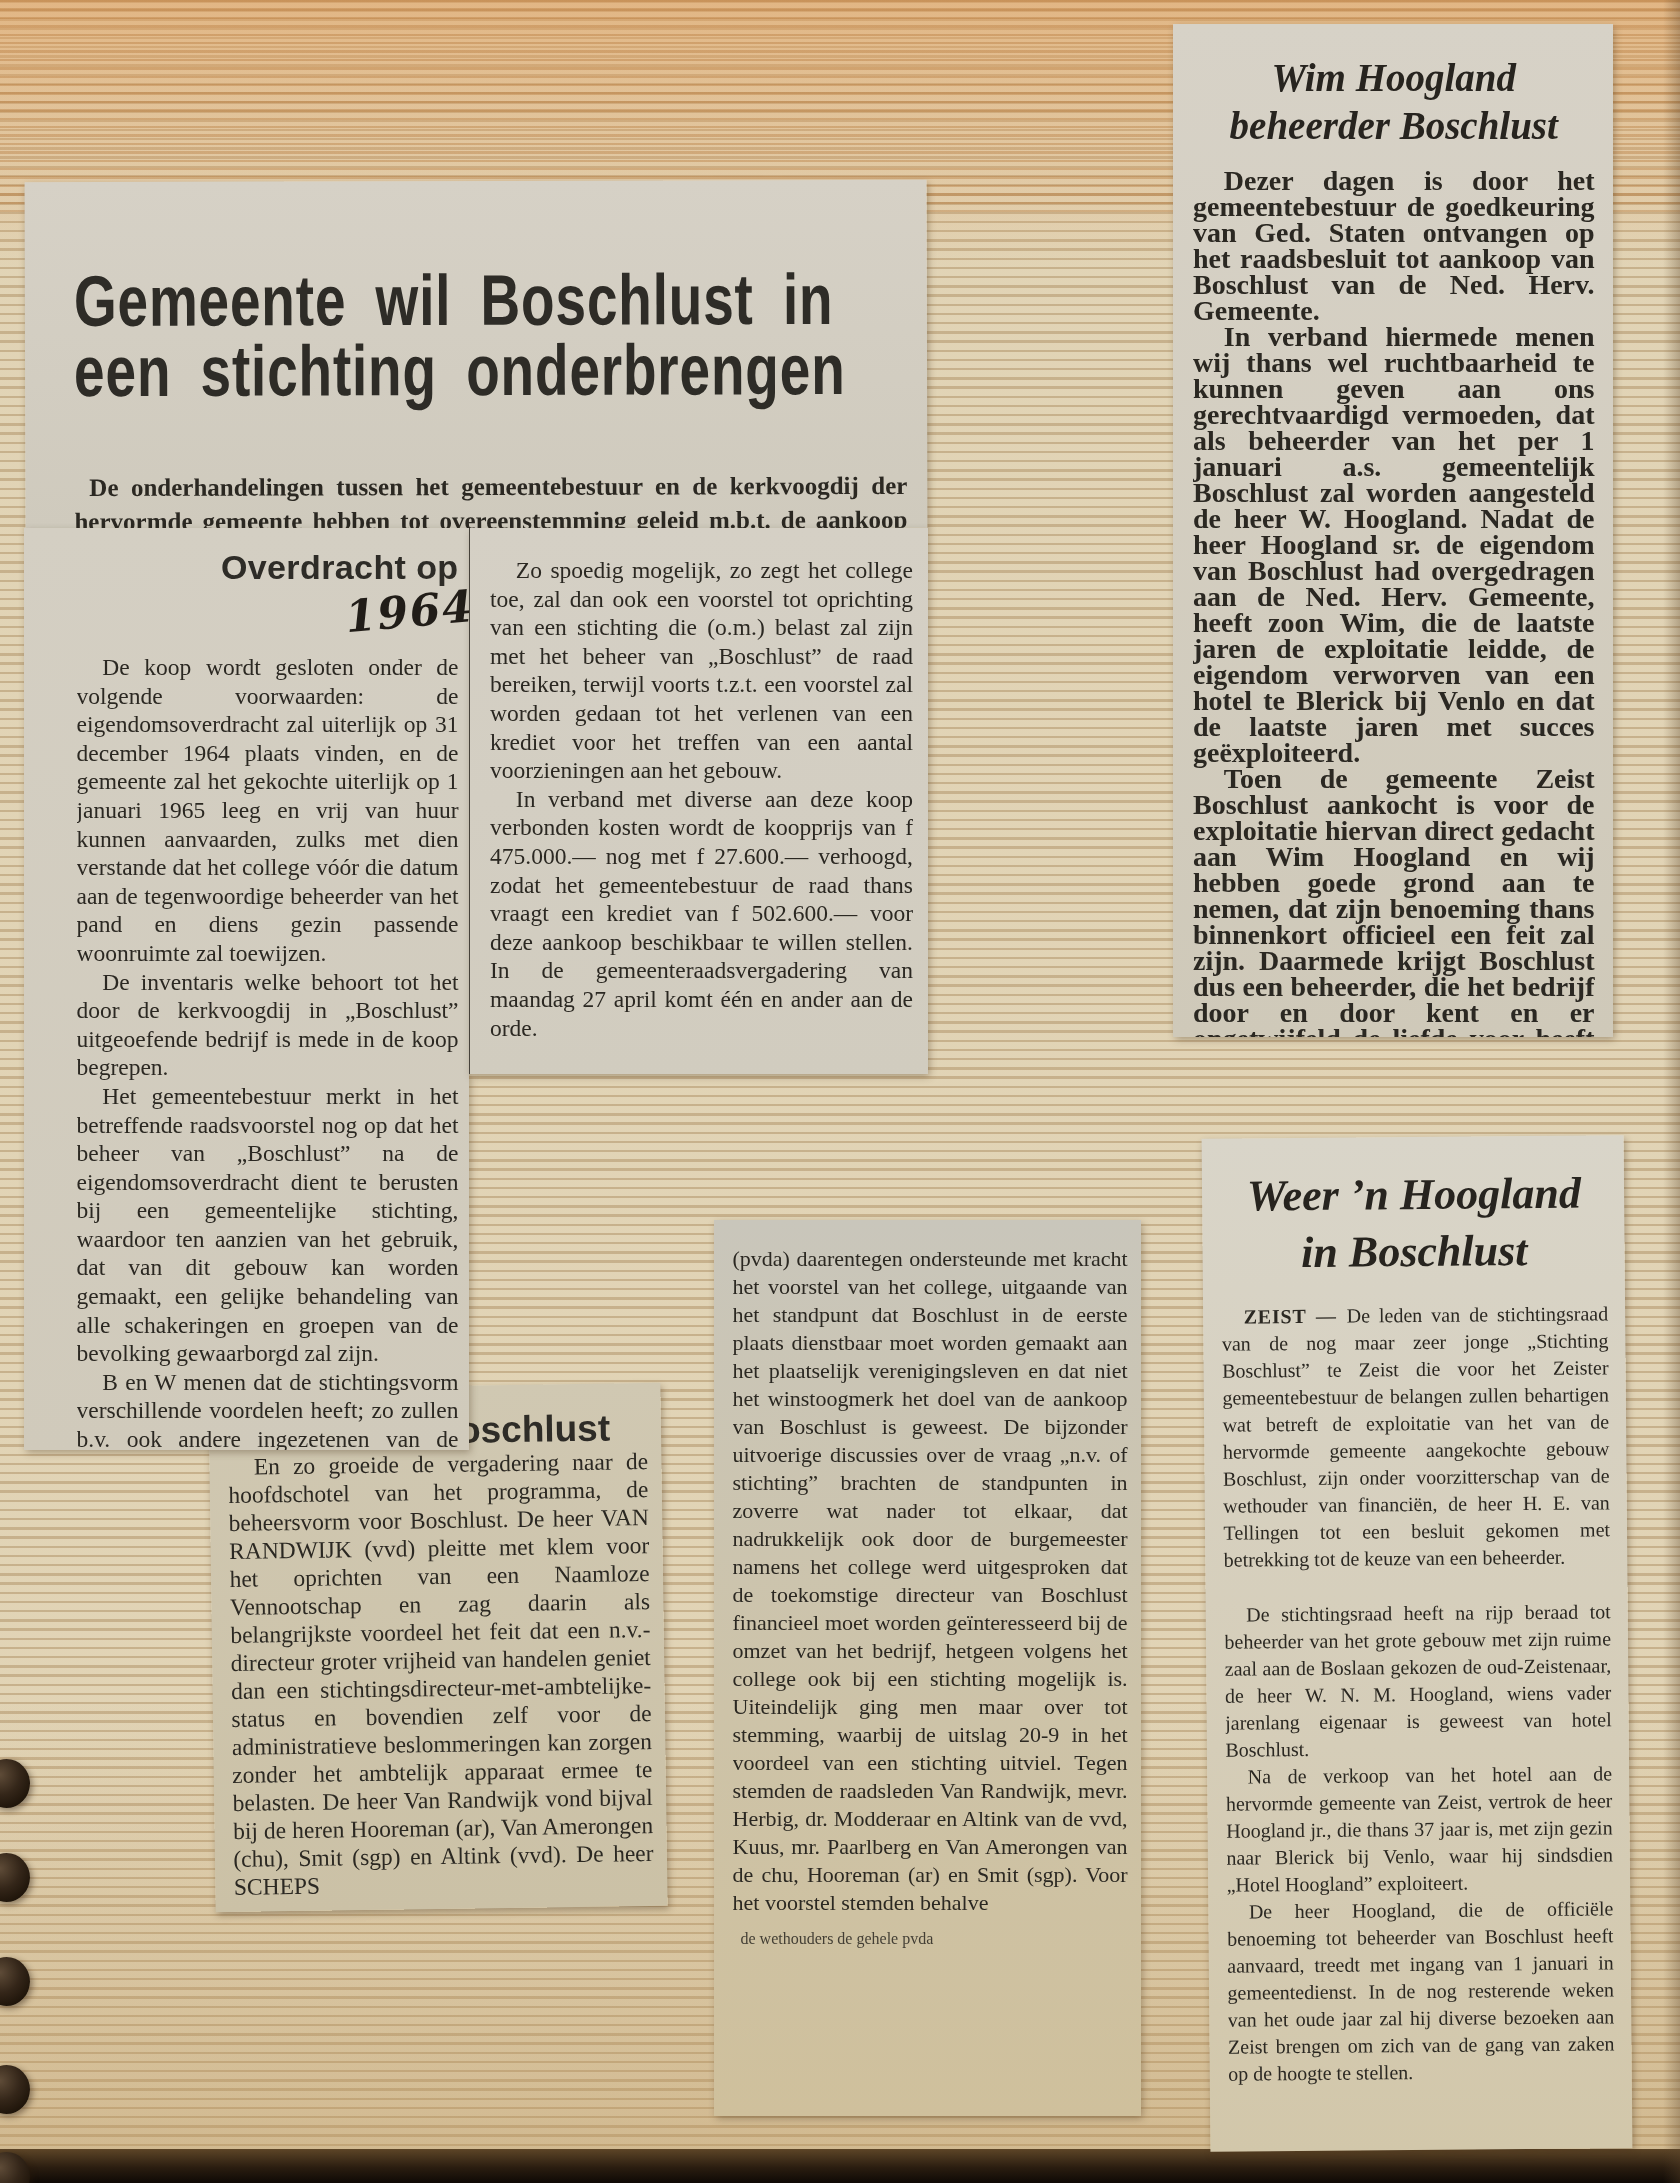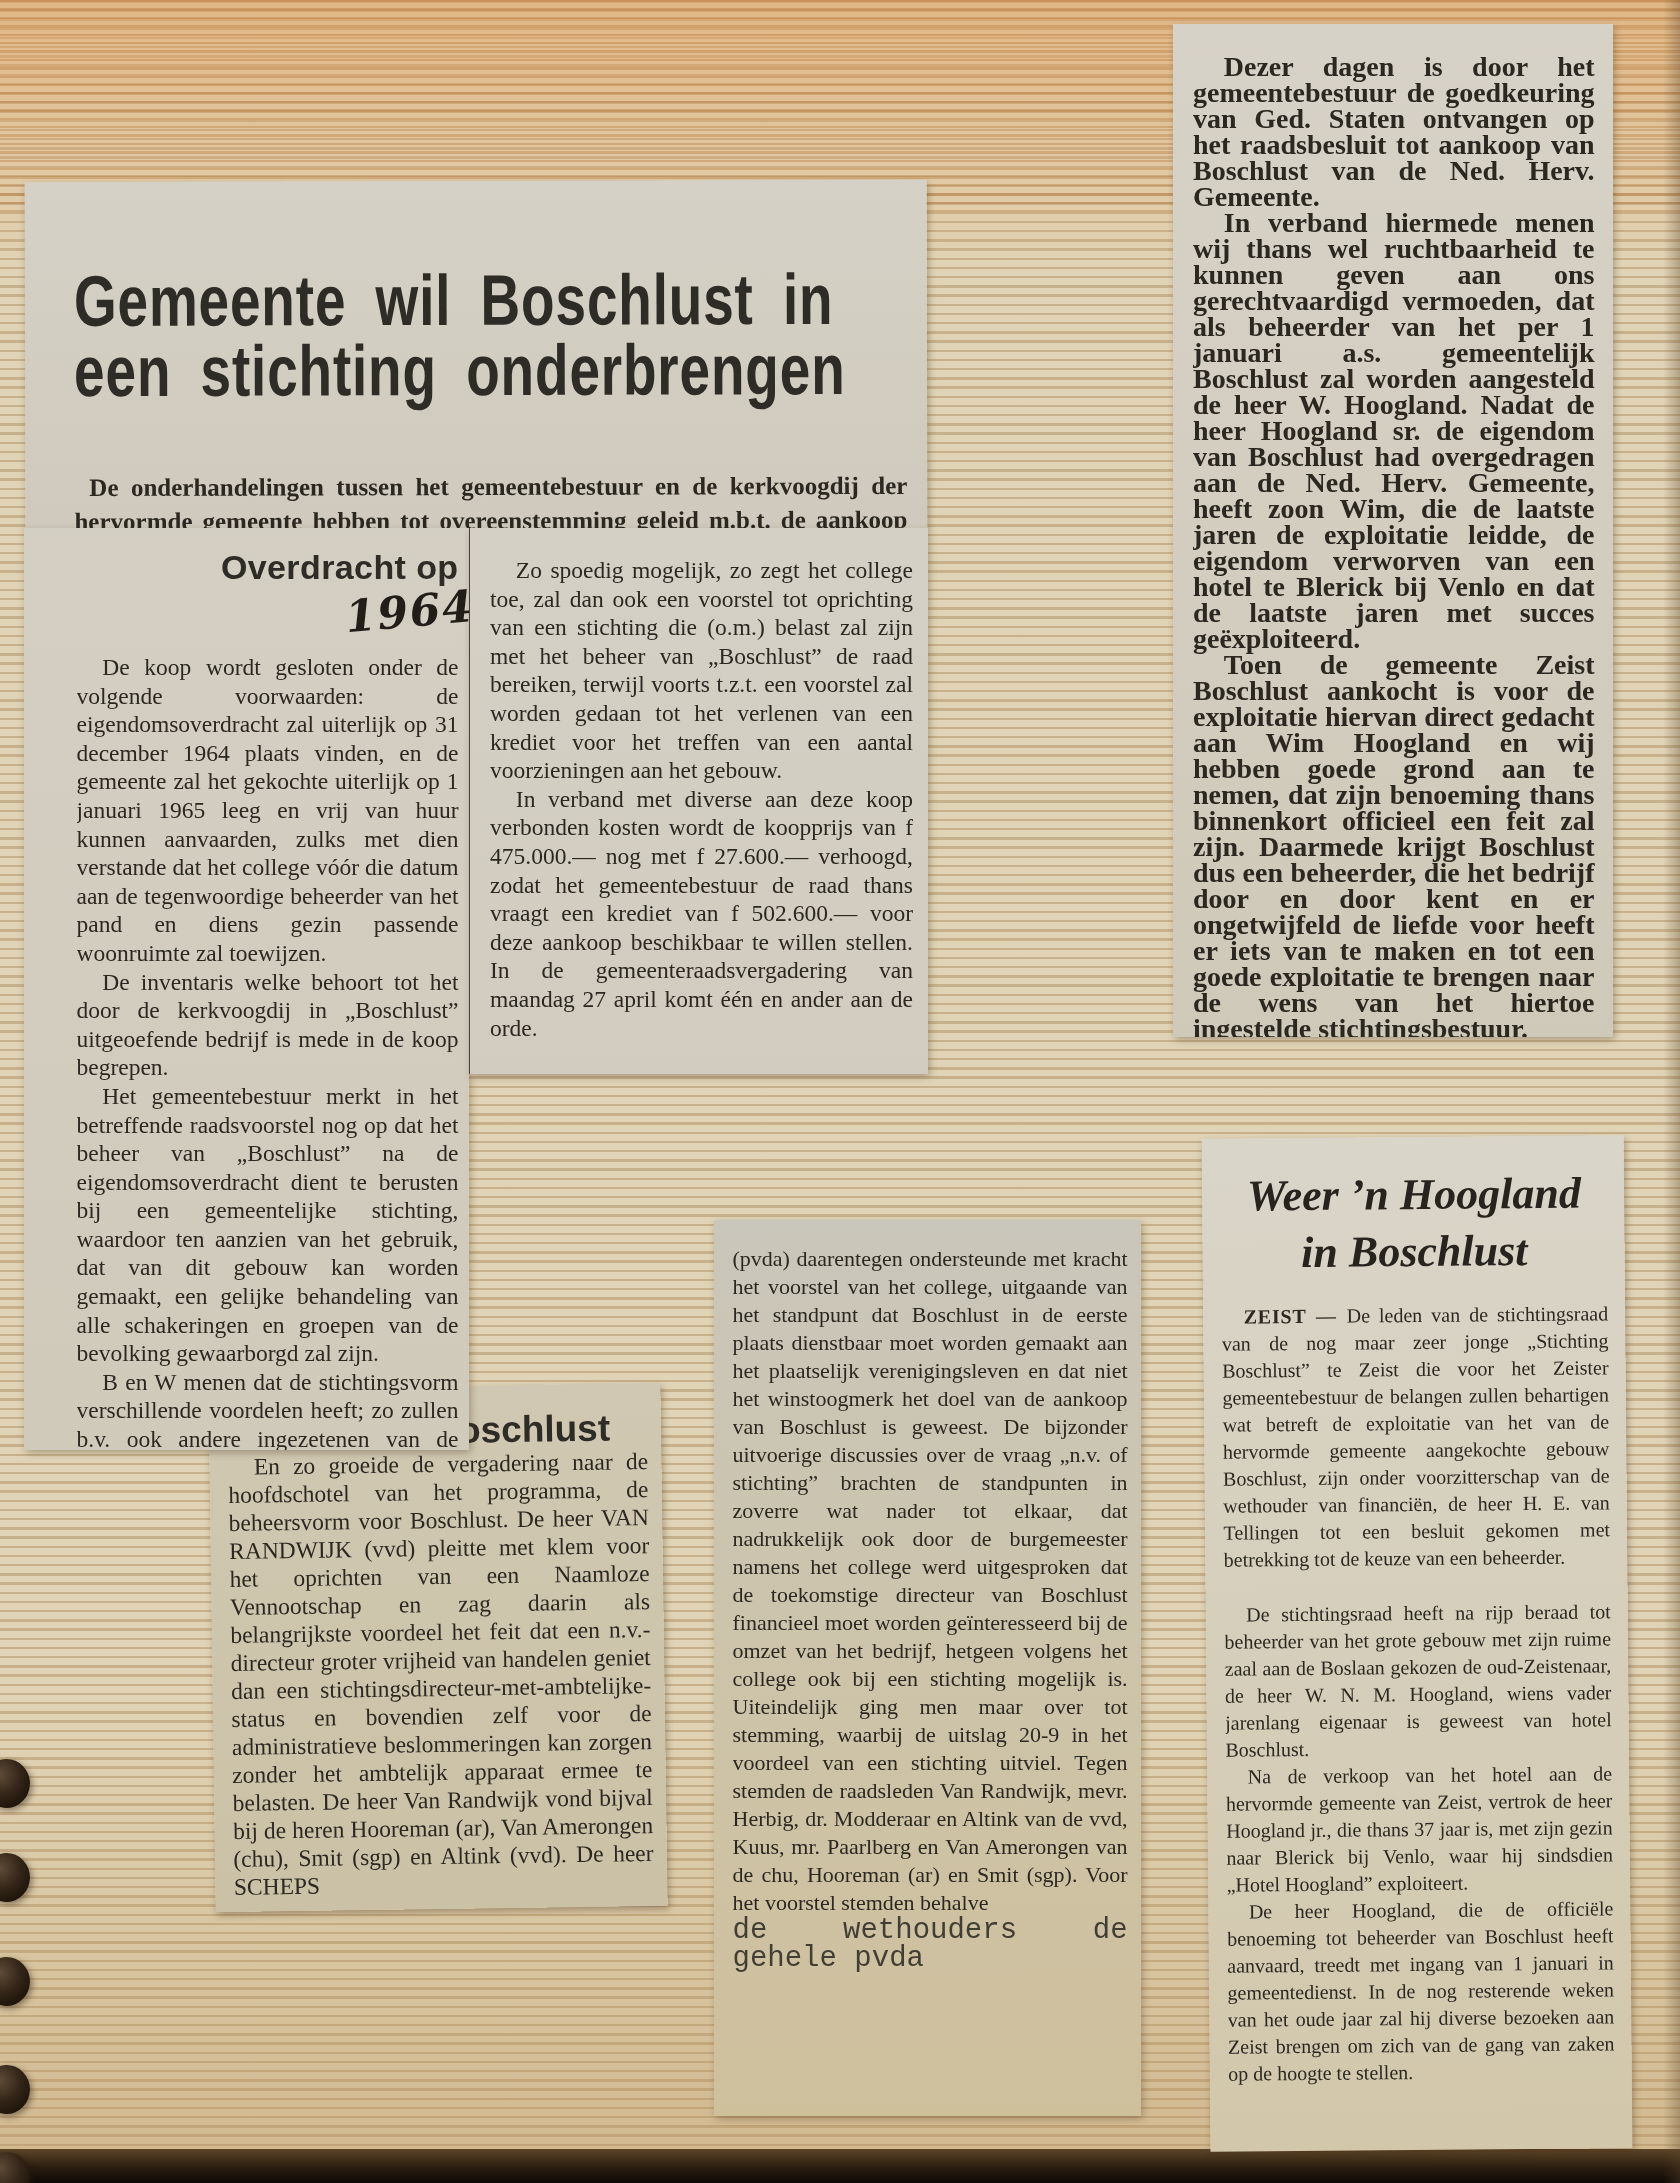--- a/index.html
+++ b/index.html
@@ -136,21 +136,21 @@
   .clip-c .body{margin-top:30px;font-size:23.5px;line-height:28px;}
 
   
   .clip-d{
     left:714px;top:1220px;width:427px;height:896px;z-index:1;
     background:linear-gradient(180deg,#c9c6bb 0%,#cdc3a8 55%,#cfc09c 100%);
     padding:25px 13.4px 0 18.5px;
   }
   .clip-d .body{font-size:22px;line-height:28px;}
   .clip-d .body .para:first-child{text-indent:0;}
-  .cut-line{margin:0;text-align:justify;text-indent:0;font-size:29px;line-height:28px;opacity:0.85;font-family:Liberation Mono, monospace;}
+  .cut-line{margin:8px;text-align:justify;text-indent:0;font-size:16px;line-height:28px;opacity:0.85;}
 
   
   .clip-e{
     left:1206px;top:1137px;width:422px;height:1013px;z-index:2;
     background:linear-gradient(180deg,#d9d5c9 0%,#d5cdb8 60%,#d2c7aa 100%);
     transform:rotate(-0.5deg);
     padding:28.6px 17px 0 18.5px;
   }
   .clip-e .serif-headline{font-size:44px;line-height:57px;margin-bottom:22px;}
   .clip-e .body{font-size:20px;line-height:27px;}
@@ -200,20 +200,24 @@
   </article>
 
   <article class="clip clip-a-mid">
     <div class="body">
         <p class="para">Zo spoedig mogelijk, zo zegt het college toe, zal dan ook een voorstel tot oprichting van een stichting die (o.m.) belast zal zijn met het beheer van „Boschlust” de raad bereiken, terwijl voorts t.z.t. een voorstel zal worden gedaan tot het verlenen van een krediet voor het treffen van een aantal voorzieningen aan het gebouw.</p>
         <p class="para">In verband met diverse aan deze koop verbonden kosten wordt de koopprijs van f 475.000.— nog met f 27.600.— verhoogd, zodat het gemeentebestuur de raad thans vraagt een krediet van f 502.600.— voor deze aankoop beschikbaar te willen stellen. In de gemeenteraadsvergadering van maandag 27 april komt één en ander aan de orde.</p>
       </div>
   </article>
 
   <article class="clip clip-b">
+    <h2 class="serif-headline">
+      <span>Wim Hoogland</span>
+      <span>beheerder Boschlust</span>
+    </h2>
     <div class="body">
         <p class="para">Dezer dagen is door het gemeentebestuur de goedkeuring van Ged. Staten ontvangen op het raadsbesluit tot aankoop van Boschlust van de Ned. Herv. Gemeente.</p>
         <p class="para">In verband hiermede menen wij thans wel ruchtbaarheid te kunnen geven aan ons gerechtvaardigd vermoeden, dat als beheerder van het per 1 januari a.s. gemeentelijk Boschlust zal worden aangesteld de heer W. Hoogland. Nadat de heer Hoogland sr. de eigendom van Boschlust had overgedragen aan de Ned. Herv. Gemeente, heeft zoon Wim, die de laatste jaren de exploitatie leidde, de eigendom verworven van een hotel te Blerick bij Venlo en dat de laatste jaren met succes geëxploiteerd.</p>
         <p class="para">Toen de gemeente Zeist Boschlust aankocht is voor de exploitatie hiervan direct gedacht aan Wim Hoogland en wij hebben goede grond aan te nemen, dat zijn benoeming thans binnenkort officieel een feit zal zijn. Daarmede krijgt Boschlust dus een beheerder, die het bedrijf door en door kent en er ongetwijfeld de liefde voor heeft er iets van te maken en tot een goede exploitatie te brengen naar de wens van het hiertoe ingestelde stichtingsbestuur.</p>
       </div>
   </article>
 
   <article class="clip clip-c">
     <span class="headline-fragment">oschlust</span>
     <div class="body">

